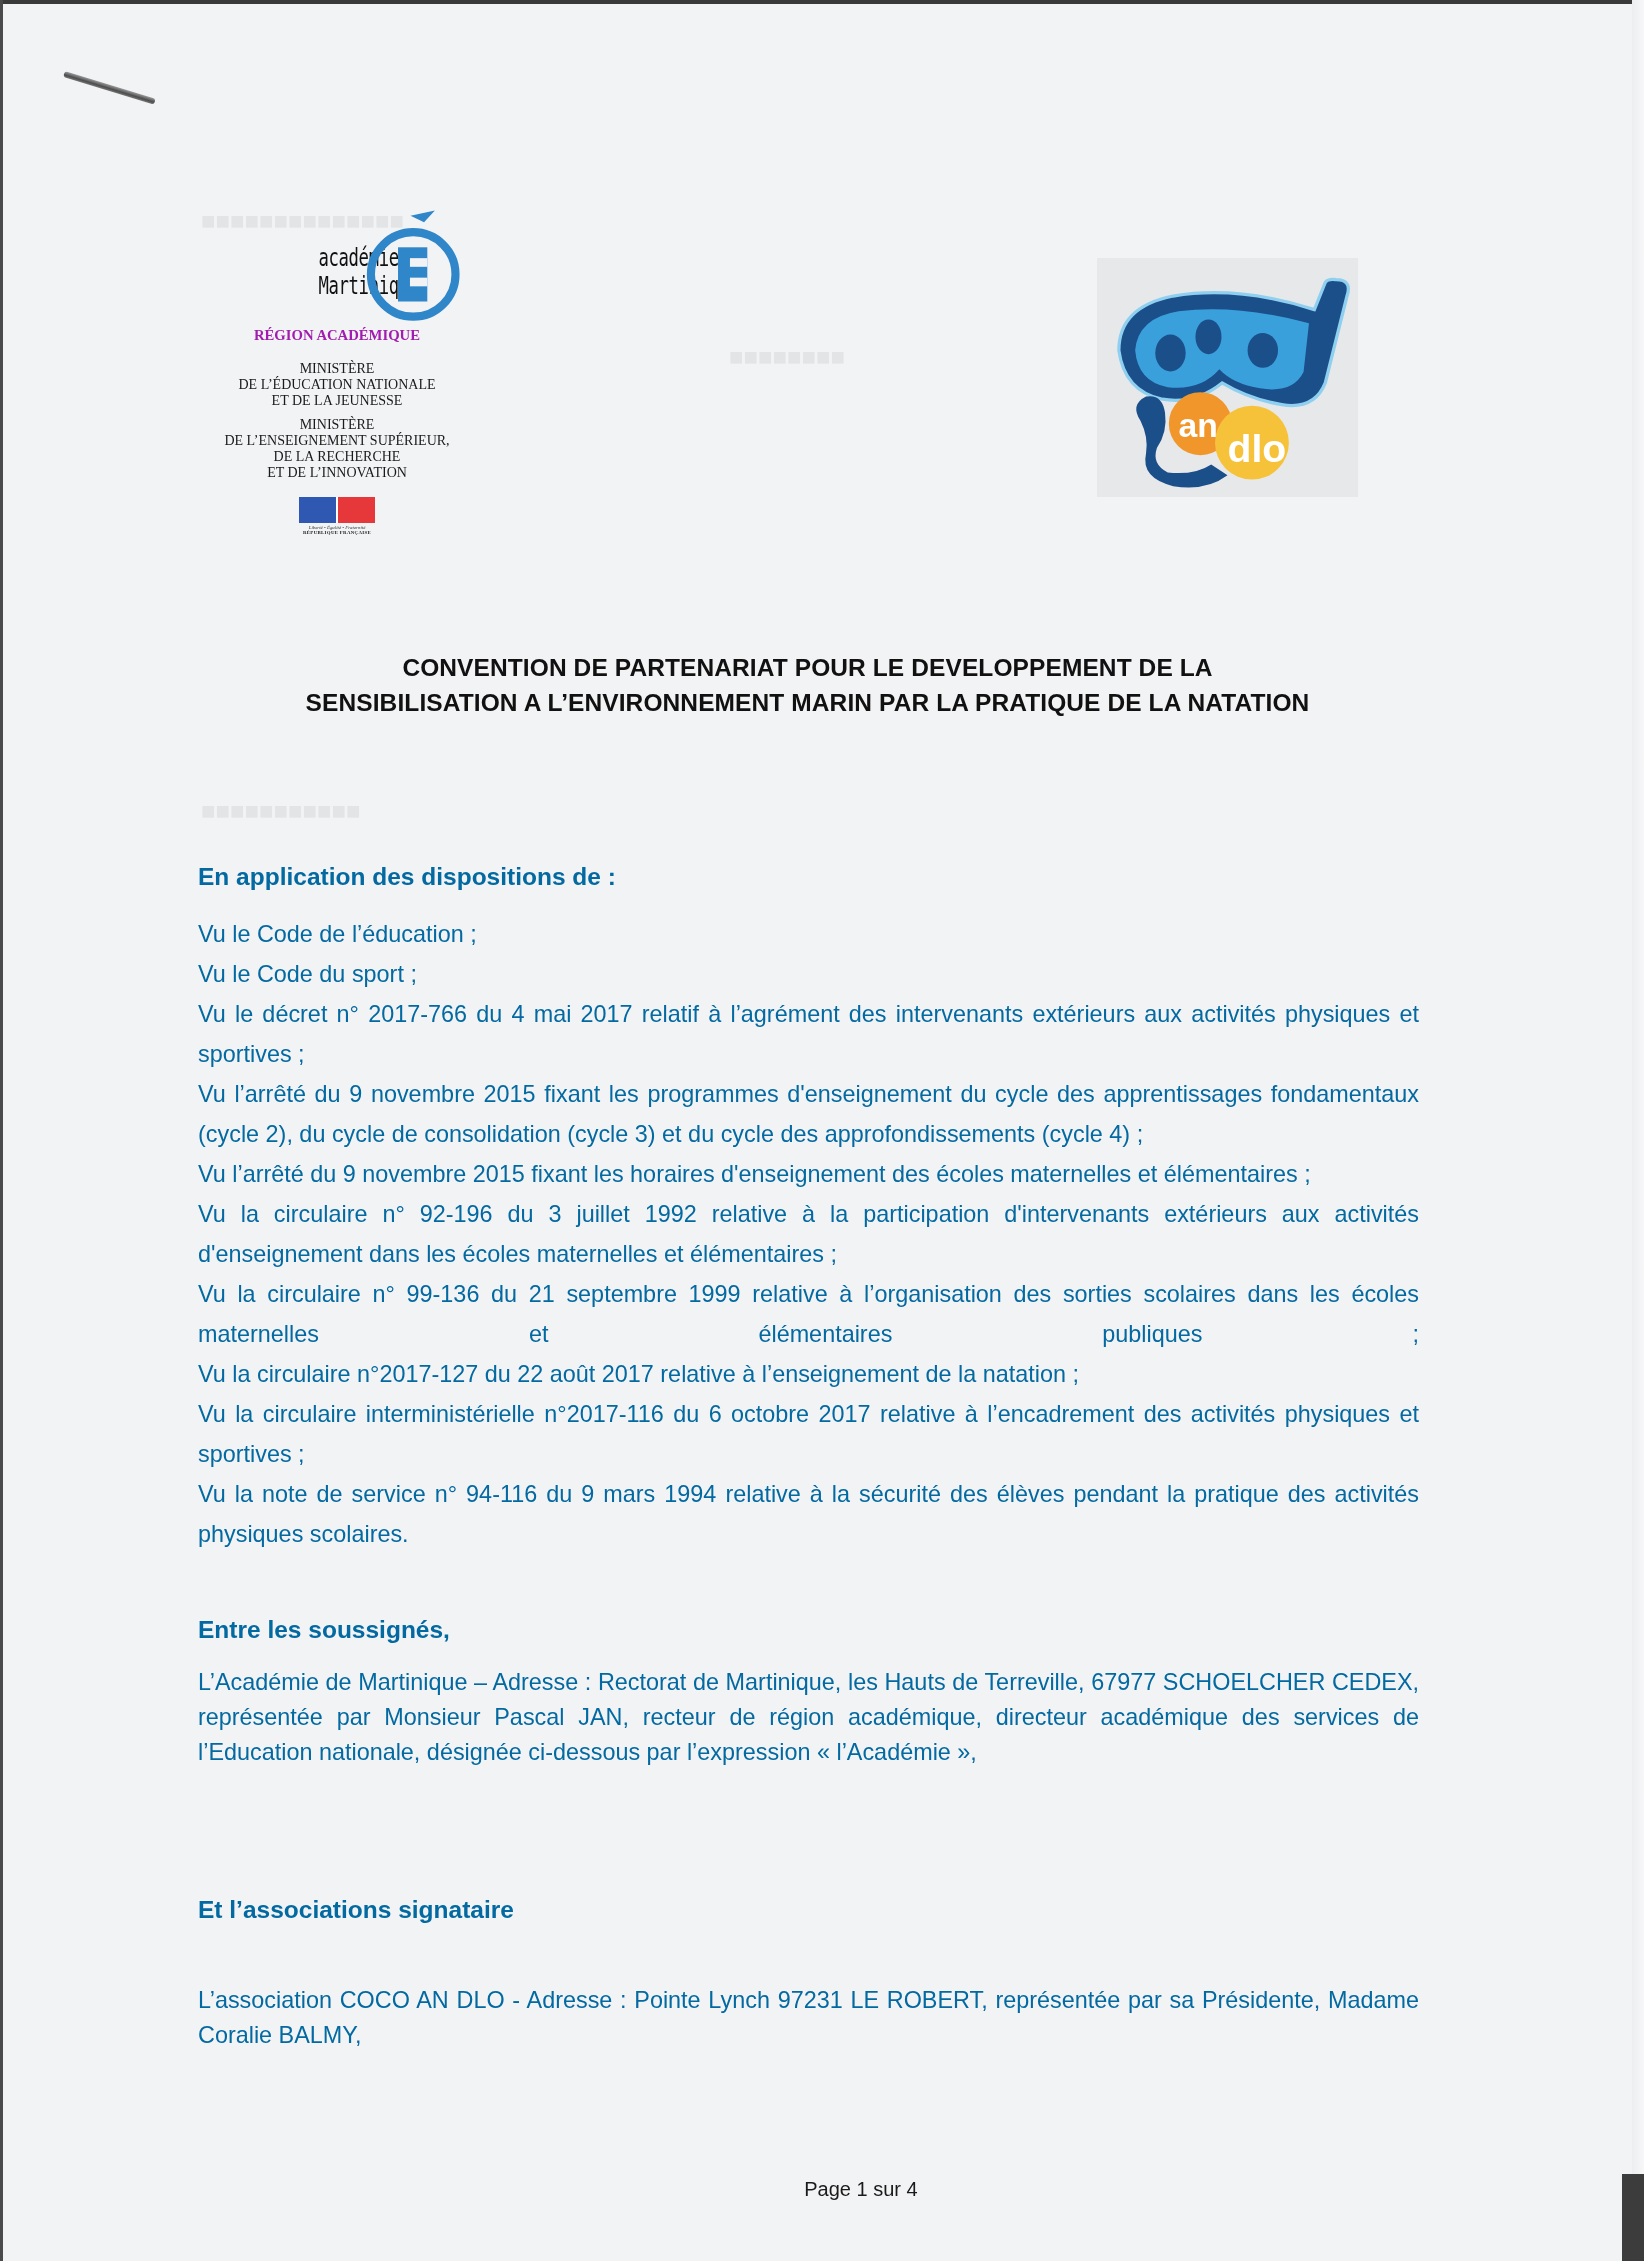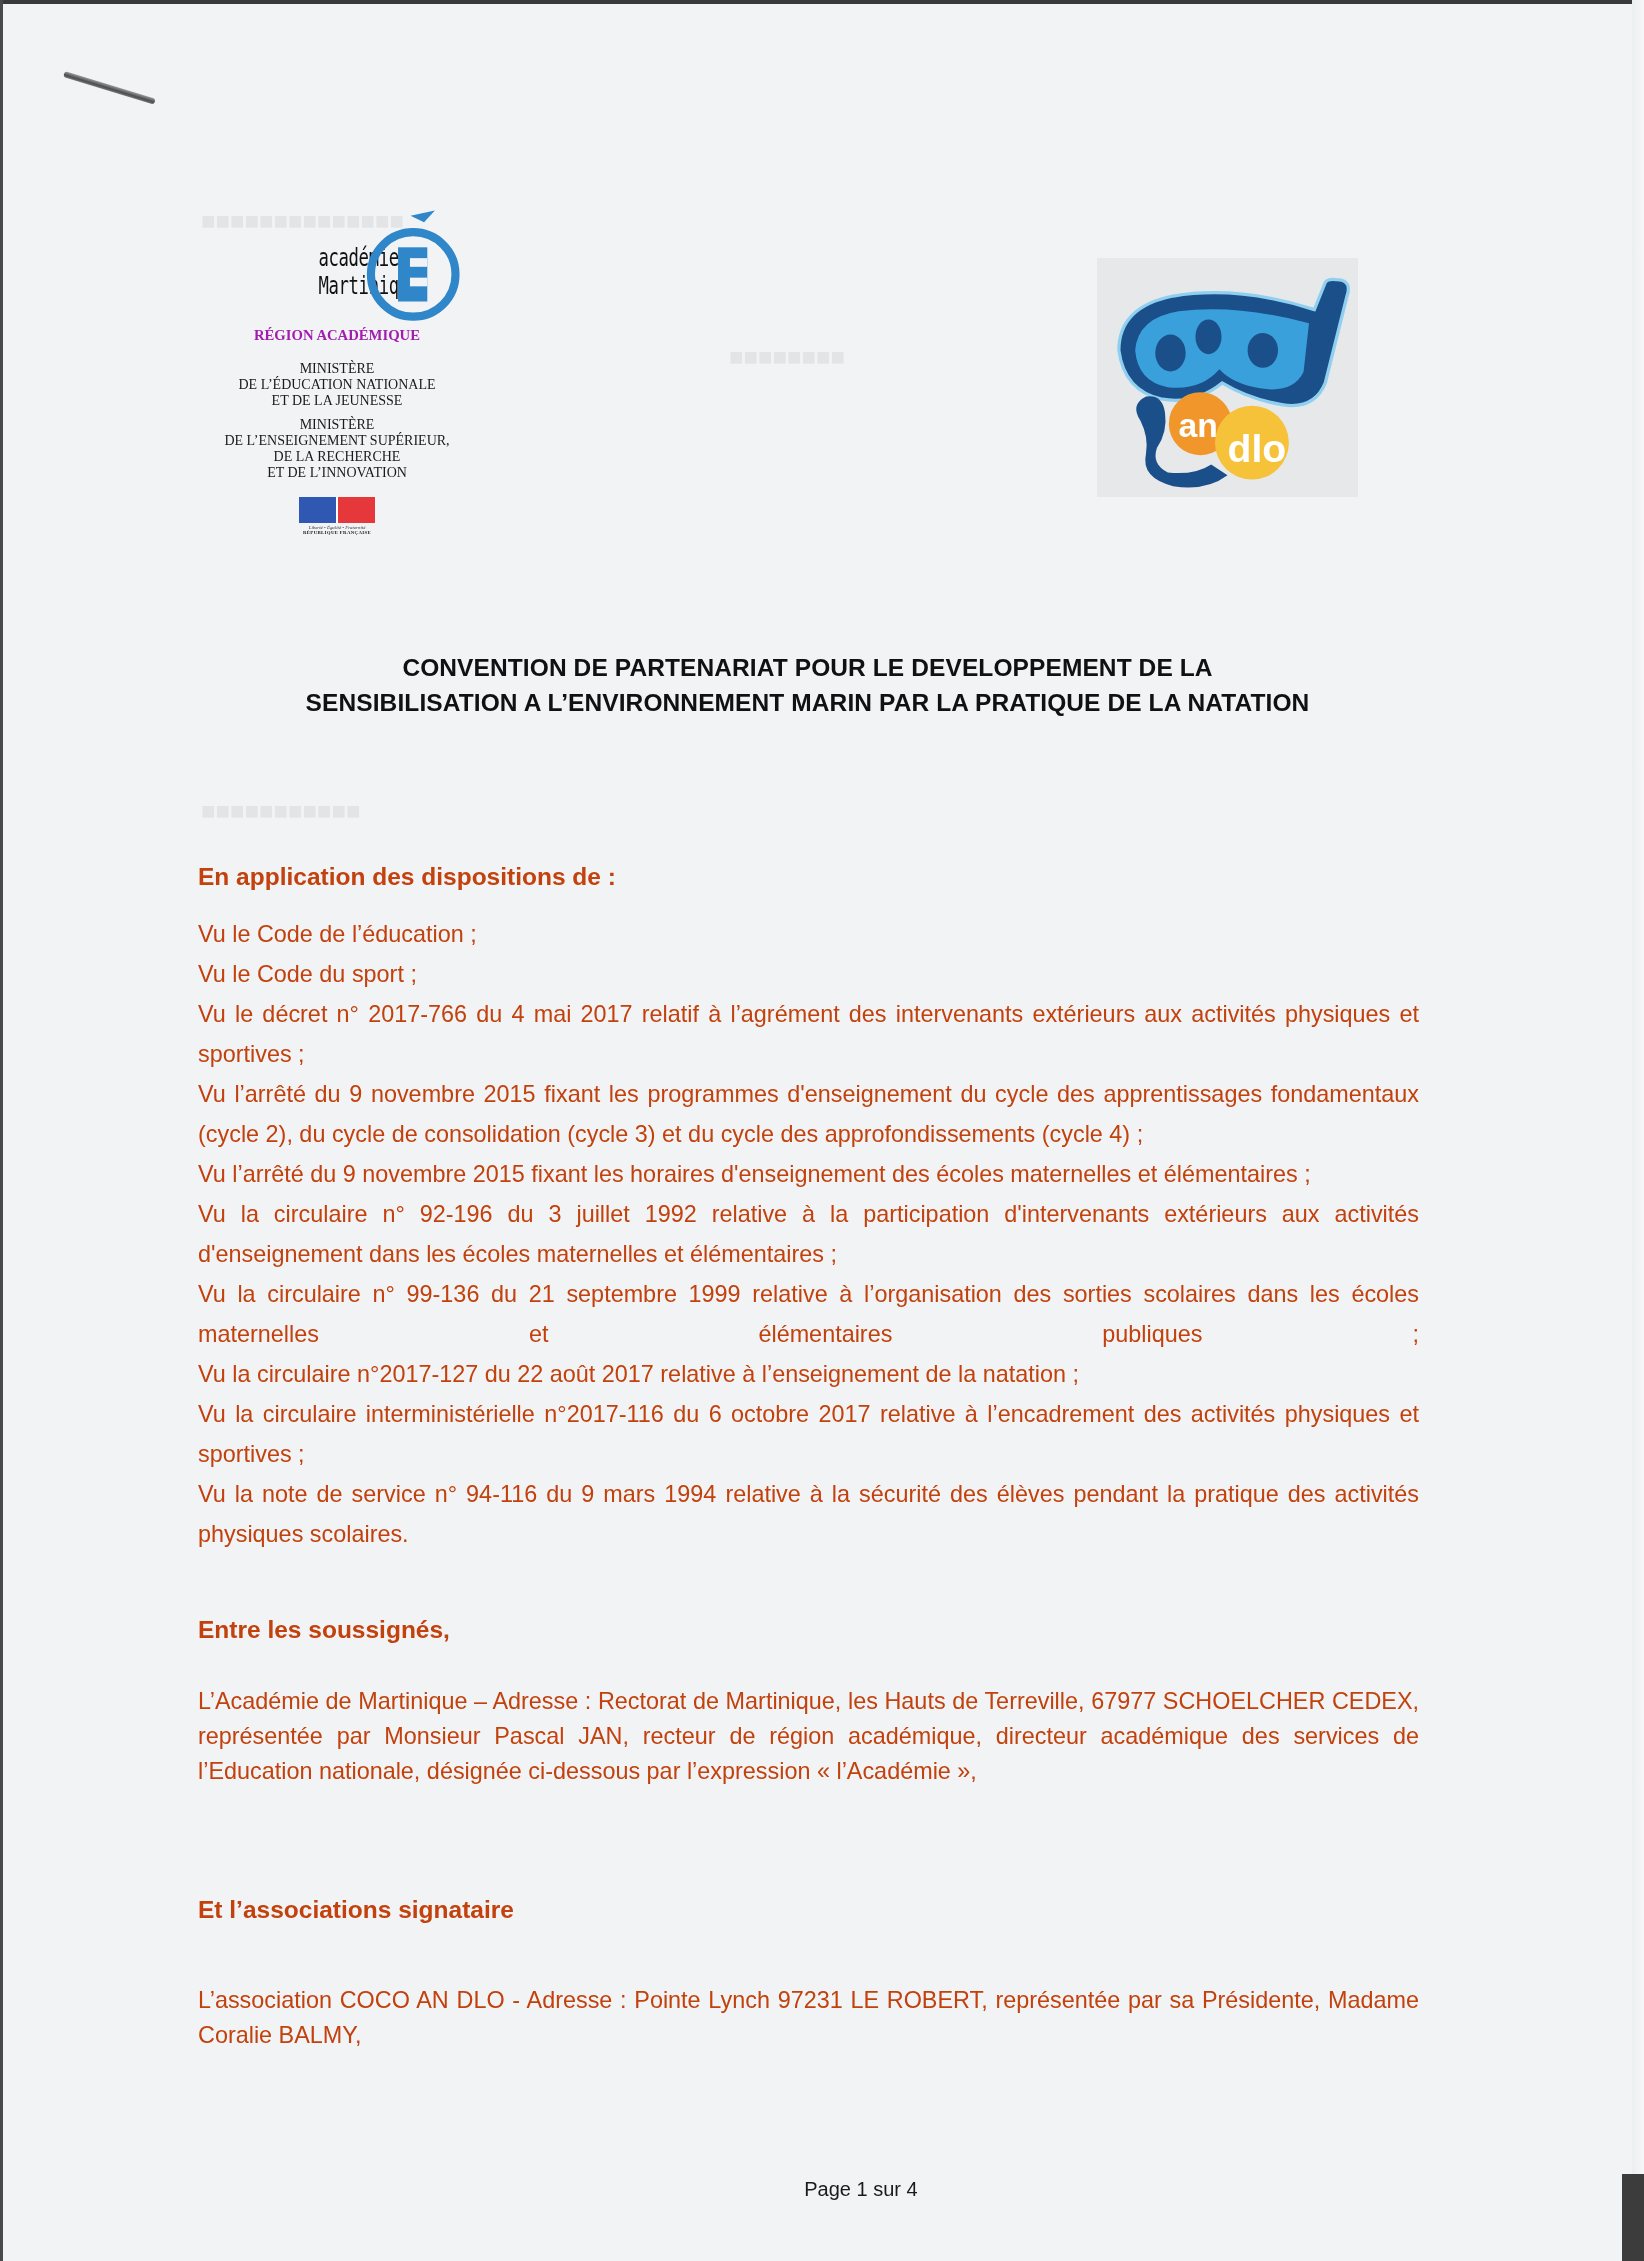--- a/index.html
+++ b/index.html
@@ -35,21 +35,21 @@
   
   .logo-right { position:absolute; left:1097px; top:258px; width:261px; height:239px; background:#e7e8ea; }
 
   
   .ghost { position:absolute; color:rgba(40,40,40,0.07); font-size:24px; font-weight:bold; white-space:nowrap; }
 
   
   .title { position:absolute; left:163px; width:1289px; top:650px; text-align:center;
      font-weight:bold; font-size:24.5px; line-height:35px; letter-spacing:0.1px; color:#111; }
 
-  .body-text { position:absolute; left:198px; width:1221px; font-size:23.4px; line-height:40px; text-align:justify; color:#c2410c; }
+  .body-text { position:absolute; left:198px; width:1221px; font-size:23.4px; line-height:40px; text-align:justify; color:#0369a1; }
   .h { font-weight:bold; font-size:24.5px; }
   .p { margin:0; }
   .justify-last { text-align-last:justify; }
 
   .footer { position:absolute; left:0; width:1644px; top:2178px; text-align:center; font-size:20px; color:#1a1a1a;padding-left:39px; }
 </style>
 </head>
 <body>
 
 <div class="scan-edge-top"></div>
@@ -127,21 +127,21 @@
   <p class="p">Vu l’arrêté du 9 novembre 2015 fixant les programmes d'enseignement du cycle des apprentissages fondamentaux (cycle 2), du cycle de consolidation (cycle 3) et du cycle des approfondissements (cycle 4) ;</p>
   <p class="p">Vu l’arrêté du 9 novembre 2015 fixant les horaires d'enseignement des écoles maternelles et élémentaires ;</p>
   <p class="p">Vu la circulaire n° 92-196 du 3 juillet 1992 relative à la participation d'intervenants extérieurs aux activités d'enseignement dans les écoles maternelles et élémentaires ;</p>
   <p class="p justify-last">Vu la circulaire n° 99-136 du 21 septembre 1999 relative à l’organisation des sorties scolaires dans les écoles maternelles et élémentaires publiques ;</p>
   <p class="p">Vu la circulaire n°2017-127 du 22 août 2017 relative à l’enseignement de la natation ;</p>
   <p class="p">Vu la circulaire interministérielle n°2017-116 du 6 octobre 2017 relative à l’encadrement des activités physiques et sportives ;</p>
   <p class="p">Vu la note de service n° 94-116 du 9 mars 1994 relative à la sécurité des élèves pendant la pratique des activités physiques scolaires.</p>
 </div>
 
 <div class="body-text" style="top:1612px; line-height:35px;">
-  <p class="p h" style="margin-bottom:37px;">Entre les soussignés,</p>
+  <p class="p h" style="margin-bottom:18px;">Entre les soussignés,</p>
   <p class="p">L’Académie de Martinique – Adresse : Rectorat de Martinique, les Hauts de Terreville, 67977 SCHOELCHER CEDEX, représentée par Monsieur Pascal JAN, recteur de région académique, directeur académique des services de l’Education nationale, désignée ci-dessous par l’expression « l’Académie »,</p>
 </div>
 
 <div class="body-text" style="top:1892px; line-height:35px;">
   <p class="p h" style="margin-bottom:56px;">Et l’associations signataire</p>
   <p class="p">L’association COCO AN DLO - Adresse : Pointe Lynch 97231 LE ROBERT, représentée par sa Présidente, Madame Coralie BALMY,</p>
 </div>
 
 <div class="footer">Page 1 sur 4</div>
 

